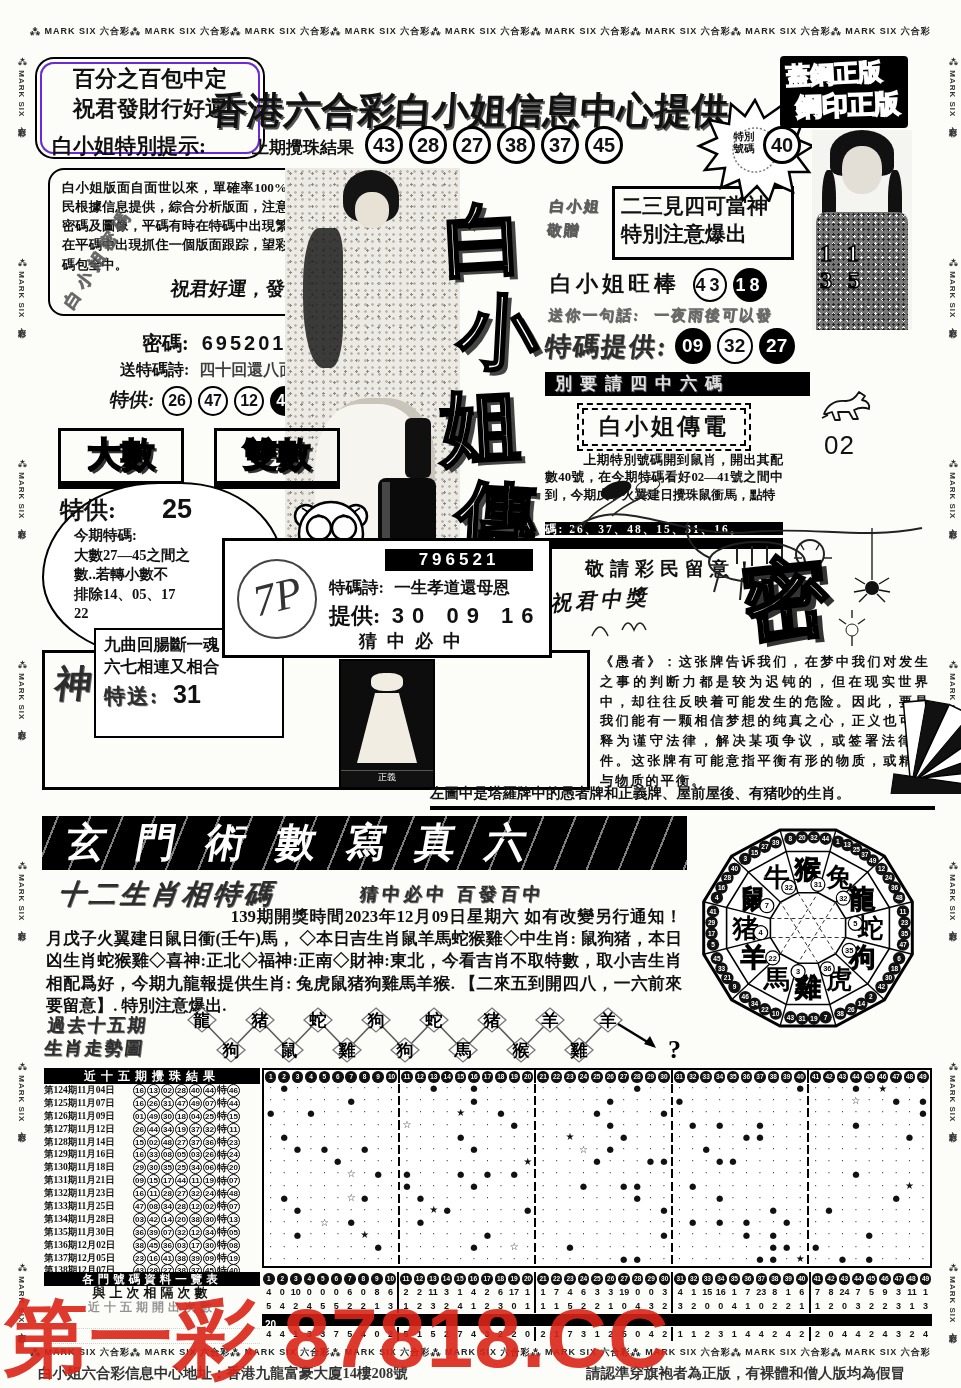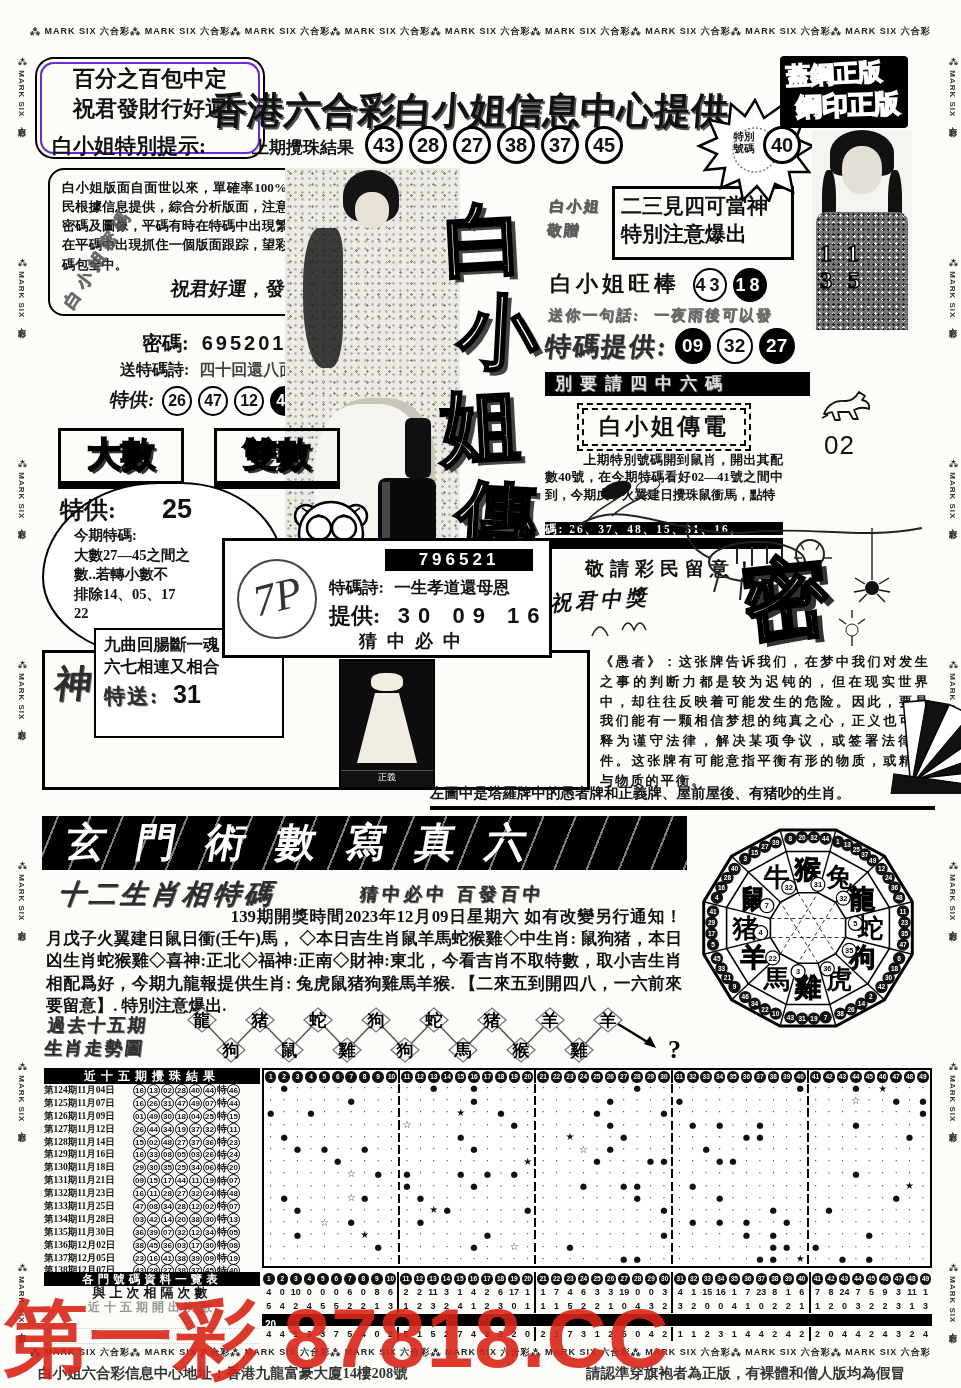--- a/index.html
+++ b/index.html
@@ -272,21 +272,21 @@
     <div class="abs" style="left:12px;top:18px;width:76px;height:76px;border:2px solid #444;border-radius:50%">
       <span class="abs" style="left:14px;top:10px;font-size:44px;font-style:italic;color:#333;transform:rotate(-14deg);font-family:'Liberation Serif',serif">7P</span>
     </div>
     <div class="abs bar ctr sans b" style="left:160px;top:8px;width:148px;height:22px;font-size:17px;letter-spacing:4px;line-height:22px">796521</div>
     <div class="abs b" style="left:104px;top:36px;font-size:16.5px;white-space:nowrap">
       <span>特碼詩:</span>
       <span style="margin-left:6px">一生孝道還母恩</span>
     </div>
     <div class="abs b" style="left:104px;top:60px;font-size:22px;white-space:nowrap">
       <span>提供:</span>
-      <span class="sans" style="margin-left:12px;letter-spacing:8px">30 09 16</span>
+      <span class="sans" style="margin-left:6px;letter-spacing:8px">30 09 16</span>
     </div>
     <div class="abs b ctr" style="left:90px;top:88px;width:200px;font-size:18px;letter-spacing:10px">猜中必中</div>
   </div>
   <div class="abs outl" style="left:742px;top:542px;font-size:86px;-webkit-text-stroke:3px #000;text-shadow:6px 5px 0 #333;transform:rotate(-6deg);z-index:2">密</div>
 
   <div class="abs" style="left:42px;top:650px;width:548px;height:140px;border:3px solid #000;box-sizing:border-box">
     <div class="b dis" style="font-size:37px;margin:6px 0 0 10px;letter-spacing:3px;display:inline-block">神奇塔羅牌</div>
     <div class="abs" style="left:294px;top:6px;width:92px;height:126px;border:2px solid #000;background:#0d0d0d">
       <div class="abs" style="left:30px;top:12px;width:32px;height:18px;background:#f1ede2;border-radius:40%"></div>
       <div class="abs" style="left:16px;top:32px;width:60px;height:70px;background:#f1ede2;clip-path:polygon(30% 0,70% 0,100% 100%,0 100%)"></div>

